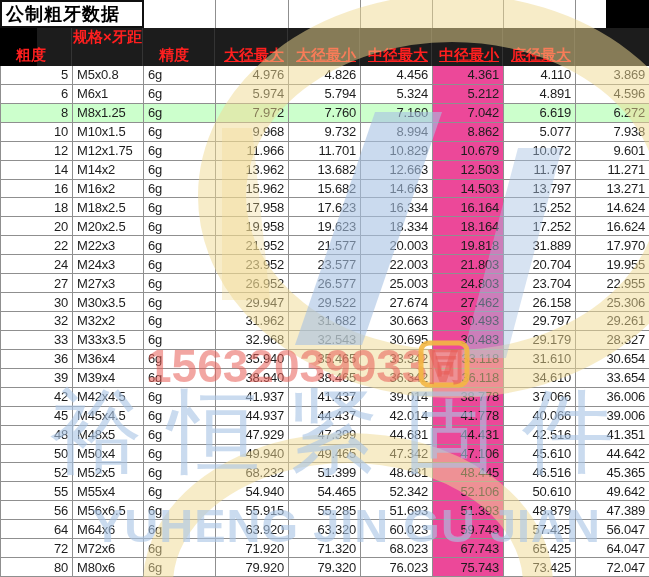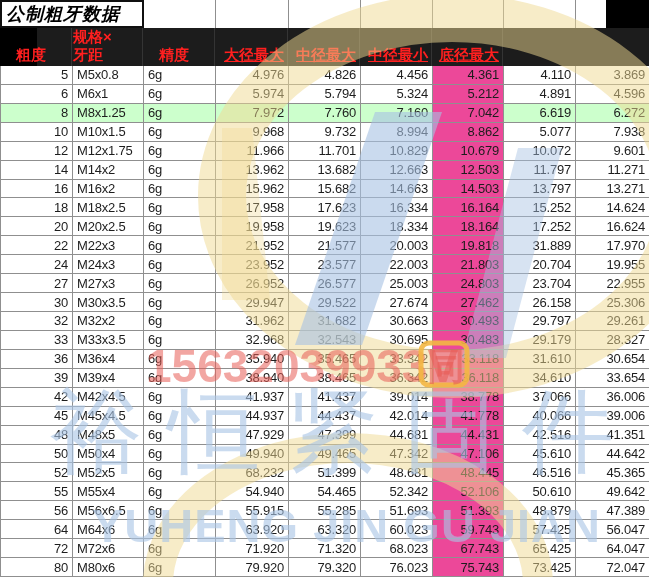--- a/index.html
+++ b/index.html
@@ -1,42 +1,42 @@
 <!DOCTYPE html>
 <html><head>
 <meta charset="utf-8">
 <style>
   html,body{margin:0;padding:0;background:#e8e8e8;}
   .stage{
     position:relative;width:649px;height:577px;background:#ffffff;
     font-family:"Liberation Sans","DejaVu Sans",sans-serif;overflow:hidden;
   }
   
-  .title-row{position:absolute;left:0;top:0;width:649px;height:40px;background:#fff;font-style:italic;}
+  .title-row{position:absolute;left:0;top:0;width:649px;height:40px;background:#fff;}
   .title-cell{
     position:absolute;left:0;top:0;width:144px;height:28px;box-sizing:border-box;
     border:2px solid #101010;display:flex;align-items:center;padding-left:4px;
     font-weight:bold;font-size:18px;letter-spacing:1px;color:#000;white-space:nowrap;
   }
   .vline{position:absolute;top:0;width:1px;height:28px;background:#8f8f8f;}
   .corner-black{position:absolute;top:0;left:606px;width:43px;height:28px;background:#000;}
   
   .header-row{
     position:absolute;left:0;top:28px;width:649px;height:38px;background:#1c1c1c;
     display:grid;grid-template-columns:72px 71px 72px 73px 72px 72px 71px 72px 74px;
   }
   .header-row::before{content:"";position:absolute;left:0;top:0;width:37px;height:38px;background:#000;}
   .hcell{
     position:relative;z-index:1;display:flex;align-items:flex-end;box-sizing:border-box;
     color:#ff1f1f;font-weight:bold;font-size:15px;line-height:17px;
     border-right:1px solid #343434;padding-bottom:3px;white-space:nowrap;
   }
   .hcell.left{justify-content:flex-start;padding-left:16px;}
   .hcell.right{justify-content:flex-end;padding-right:3px;text-decoration:underline;}
-  .hcell.two-line{flex-direction:column;align-items:flex-start;justify-content:space-between;padding-left:1px;}
+  .hcell.two-line{flex-direction:row;align-items:flex-start;justify-content:center;padding-left:1px;}
   
   .table-grid{
     position:absolute;left:0;top:66px;width:649px;height:511px;box-sizing:border-box;
     display:grid;grid-template-columns:72px 71px 72px 73px 72px 72px 71px 72px 74px;
     grid-template-rows:repeat(27,1fr);border-left:1px solid #8f8f8f;
   }
   .cell{
     box-sizing:border-box;border-right:1px solid #8f8f8f;border-bottom:1px solid #8f8f8f;
     display:flex;align-items:center;padding:0 4px;font-size:13px;color:#1d1d1d;
     white-space:nowrap;overflow:hidden;background:transparent;letter-spacing:-0.2px;
@@ -64,20 +64,21 @@
   </div>
 
   <div class="header-row">
       <div class="hcell left">粗度</div>
       <div class="hcell two-line">
         <span>规格×</span>
         <span>牙距</span>
       </div>
       <div class="hcell left">精度</div>
       <div class="hcell right">大径最大</div>
+      <div class="hcell right">大径最小</div>
       <div class="hcell right">中径最大</div>
       <div class="hcell right">中径最小</div>
       <div class="hcell right">底径最大</div>
     </div>
 
   <div class="table-grid">
       <div class="cell right">5</div>
       <div class="cell">M5x0.8</div>
       <div class="cell">6g</div>
       <div class="cell right">4.976</div>

